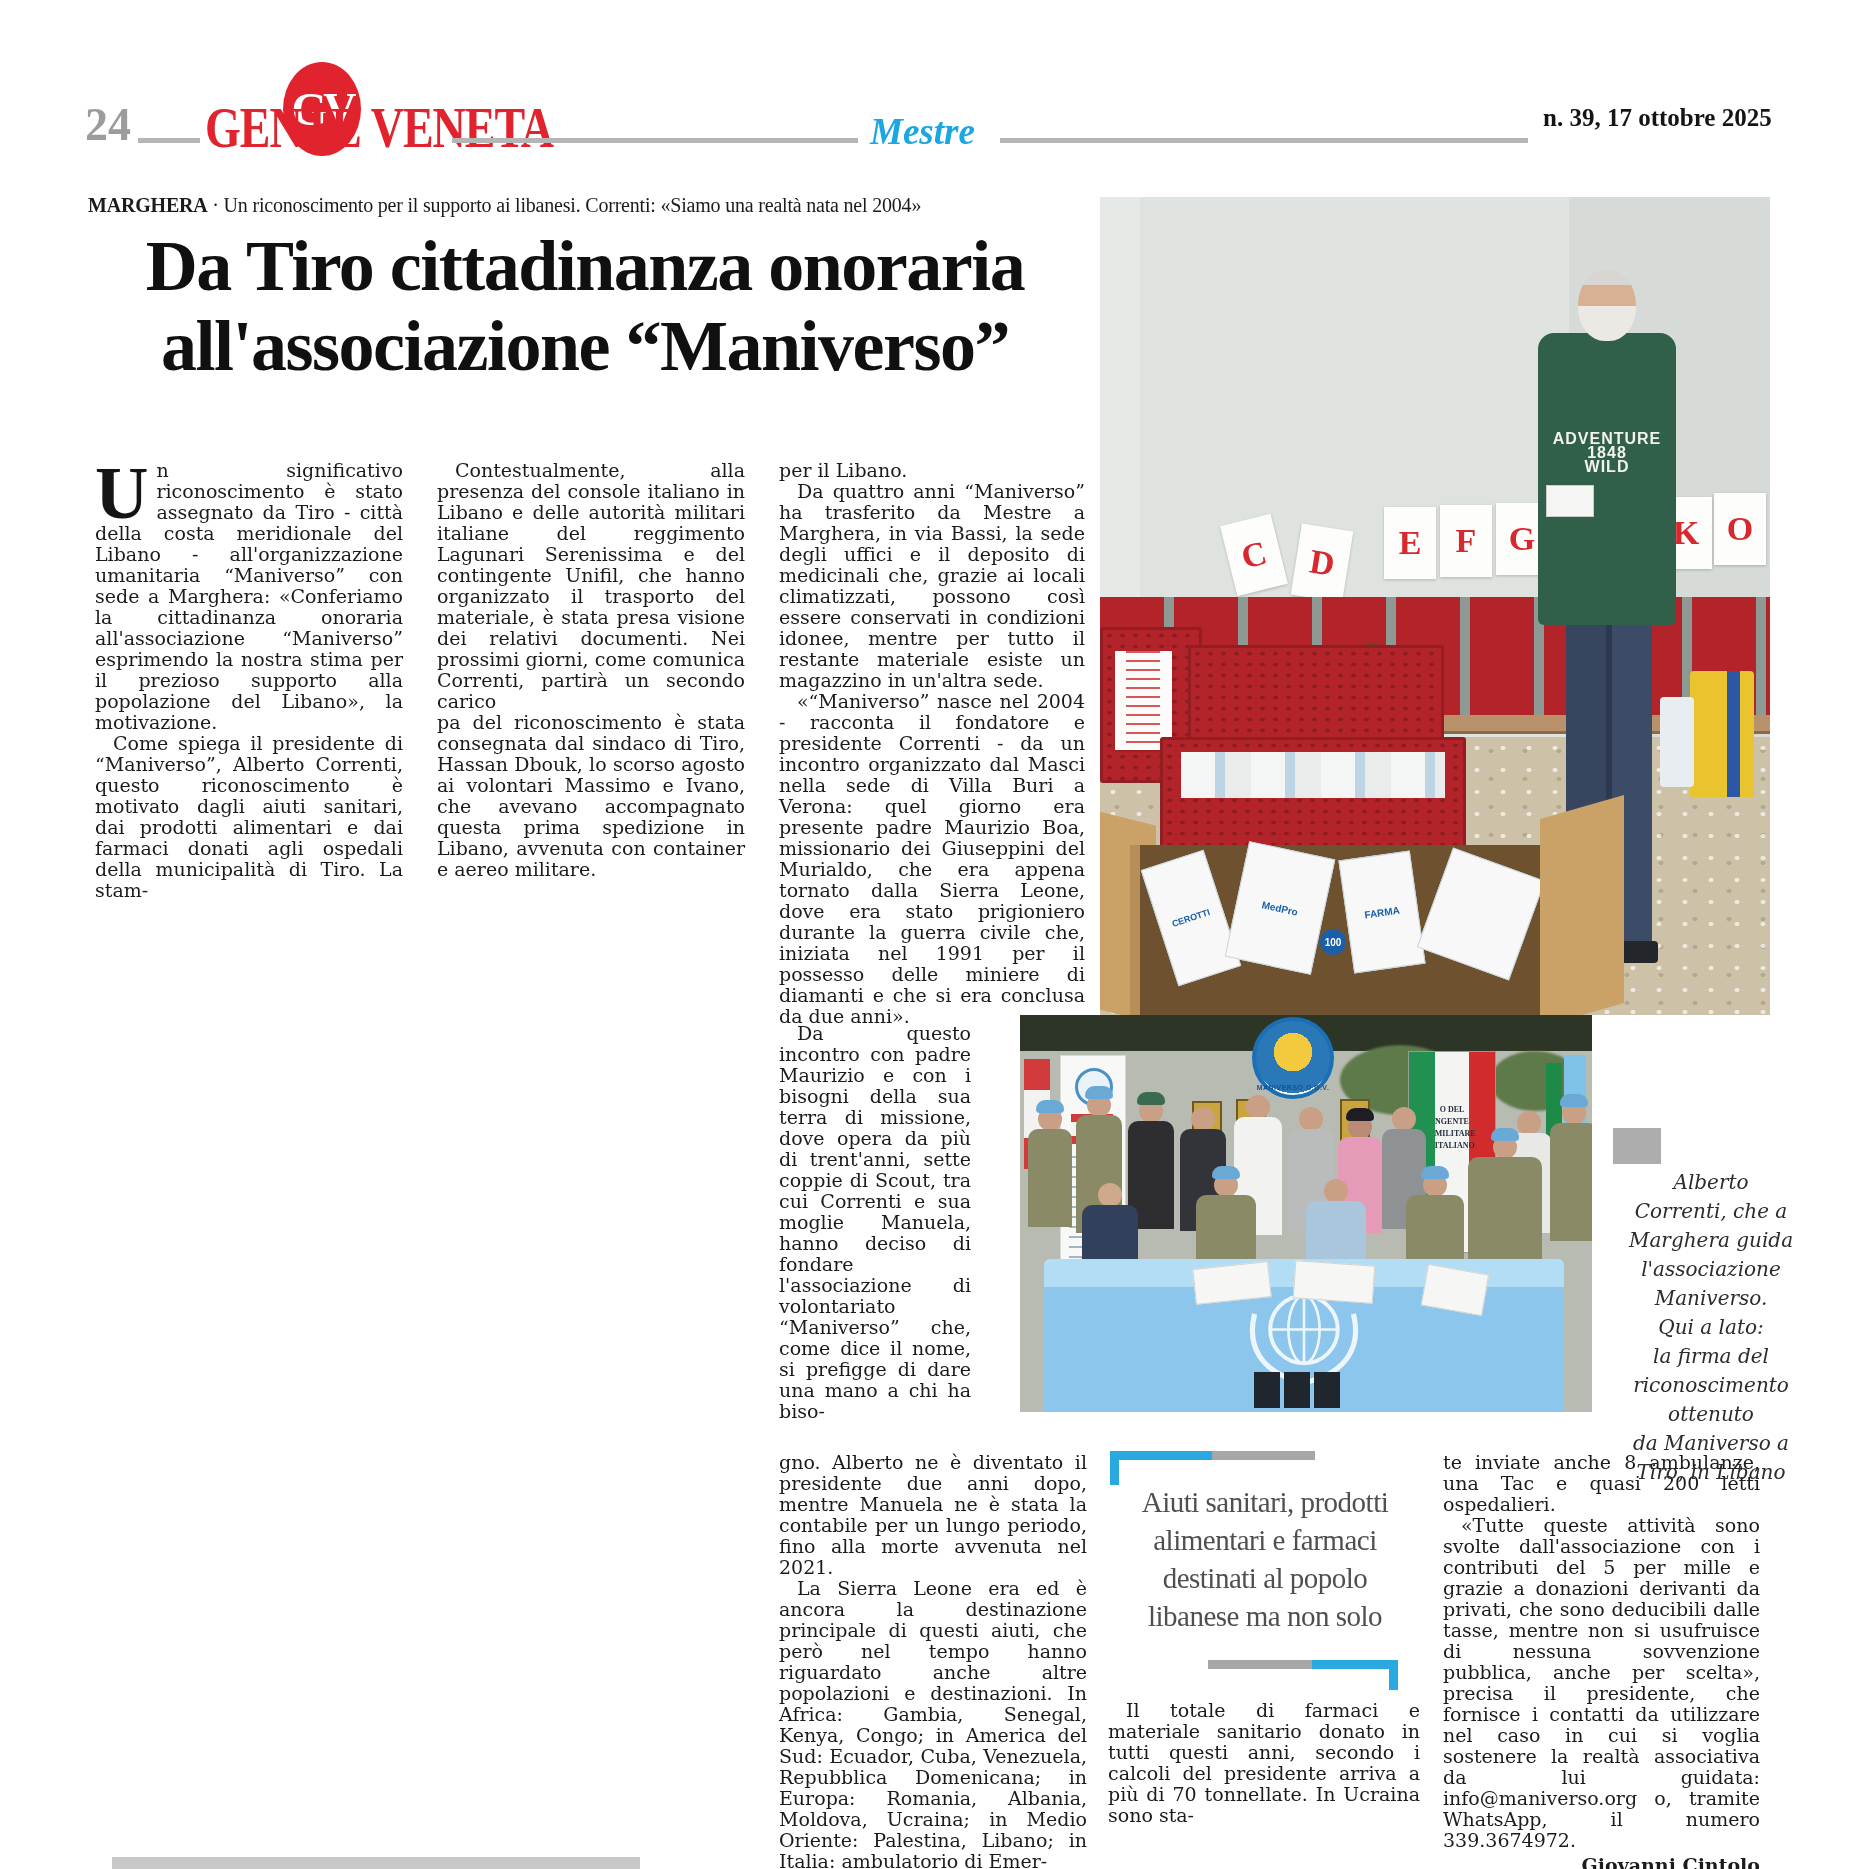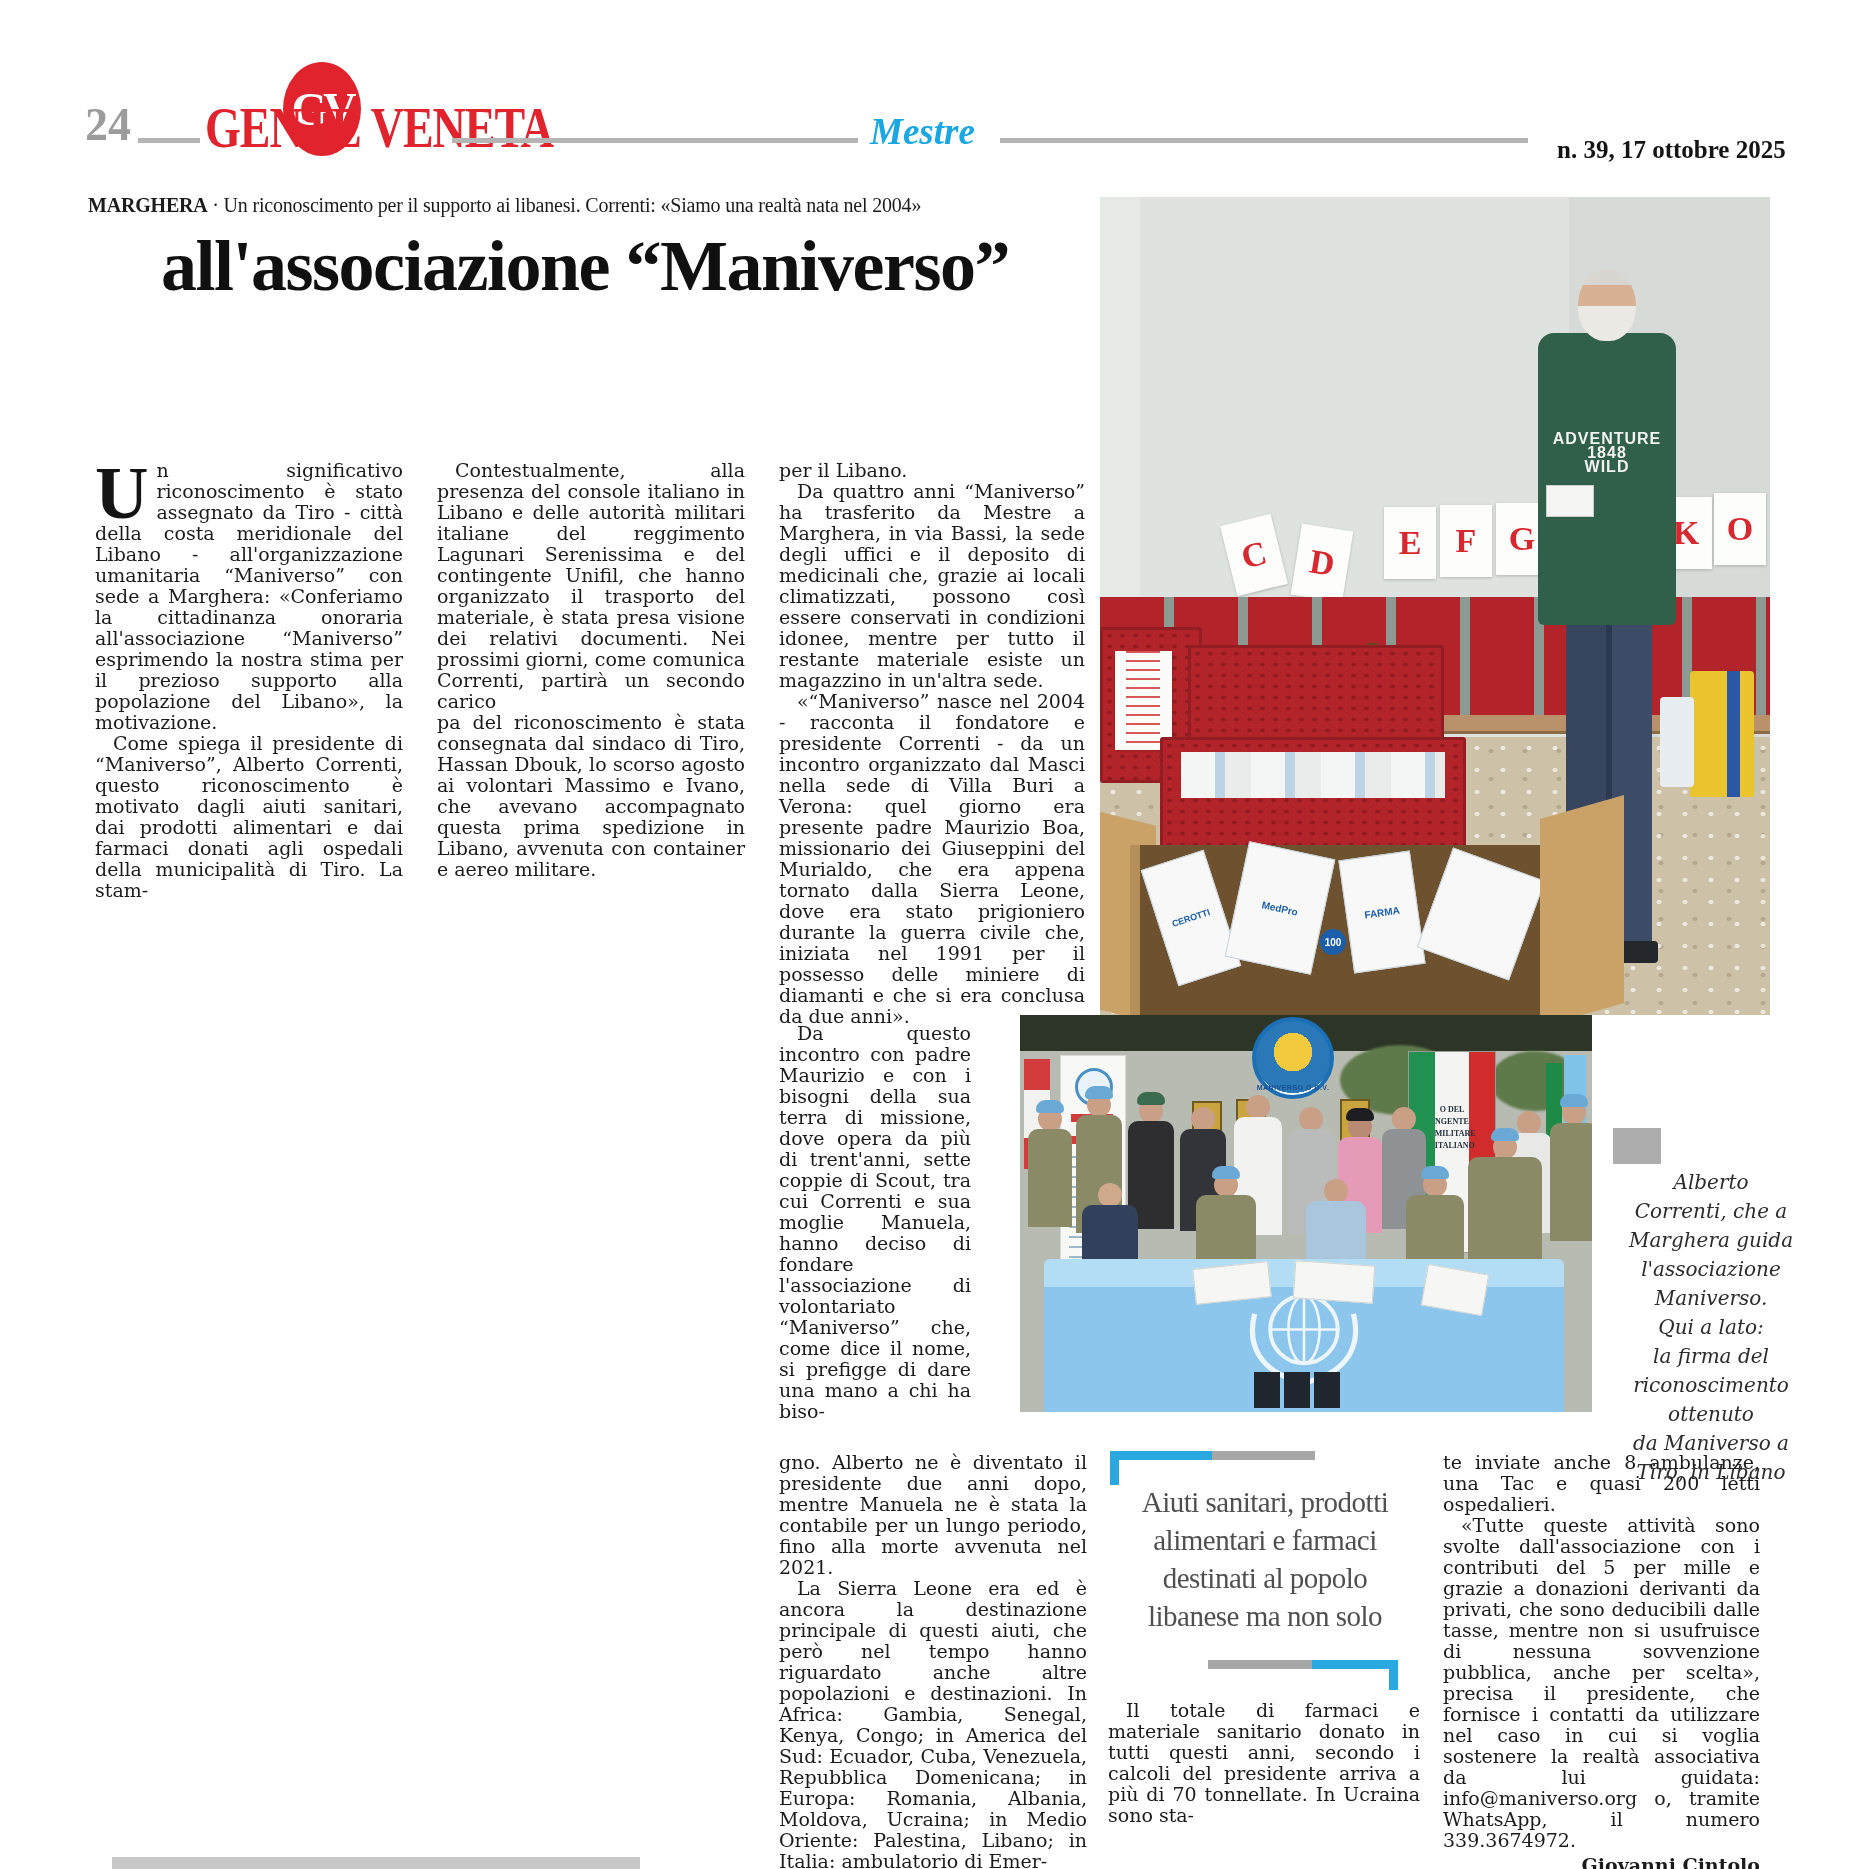--- a/index.html
+++ b/index.html
@@ -131,28 +131,29 @@
 
 <div class="page">
 
   <div class="abs page-number" style="left:85px;top:98px;">24</div>
   <div class="abs rule" style="left:138px;top:138px;width:62px;"></div>
   <div class="abs monogram" style="left:283px;top:62px;">GV</div>
   <div class="abs masthead" style="left:205px;top:108px;">GENTE VENETA</div>
   <div class="abs rule" style="left:452px;top:138px;width:406px;"></div>
   <div class="abs section-label" style="left:870px;top:110px;">Mestre</div>
   <div class="abs rule" style="left:1000px;top:138px;width:528px;"></div>
-  <div class="abs issue-date" style="left:1543px;top:136px;margin-left:14px;">n. 39, 17 ottobre 2025</div>
+  <div class="abs issue-date" style="left:1543px;top:104px;">n. 39, 17 ottobre 2025</div>
 
   <div class="abs kicker" style="left:88px;top:194px;width:1000px;">
     <span class="loc">MARGHERA</span>
     <span>·</span>
     <span>Un riconoscimento per il supporto ai libanesi. Correnti: «Siamo una realtà nata nel 2004»</span>
   </div>
   <div class="abs headline" style="left:80px;top:226px;width:1010px;">
+    <div>Da Tiro cittadinanza onoraria</div>
     <div>all'associazione “Maniverso”</div>
   </div>
 
   <div class="abs bodycol" style="left:95px;top:460px;width:308px;">
     <div class="para">
       <span class="dropcap">U</span><span>n significativo riconoscimento è stato assegnato da Tiro - città della costa meridionale del Libano - all'organizzazione umanitaria “Maniverso” con sede a Marghera: «Conferiamo la cittadinanza onoraria all'associazione “Maniverso” esprimendo la nostra stima per il prezioso supporto alla popolazione del Libano», la motivazione.</span>
     </div>
     <div class="para ind">Come spiega il presidente di “Maniverso”, Alberto Correnti, questo riconoscimento è motivato dagli aiuti sanitari, dai prodotti alimentari e dai farmaci donati agli ospedali della municipalità di Tiro. La stam-</div>
   </div>
 

